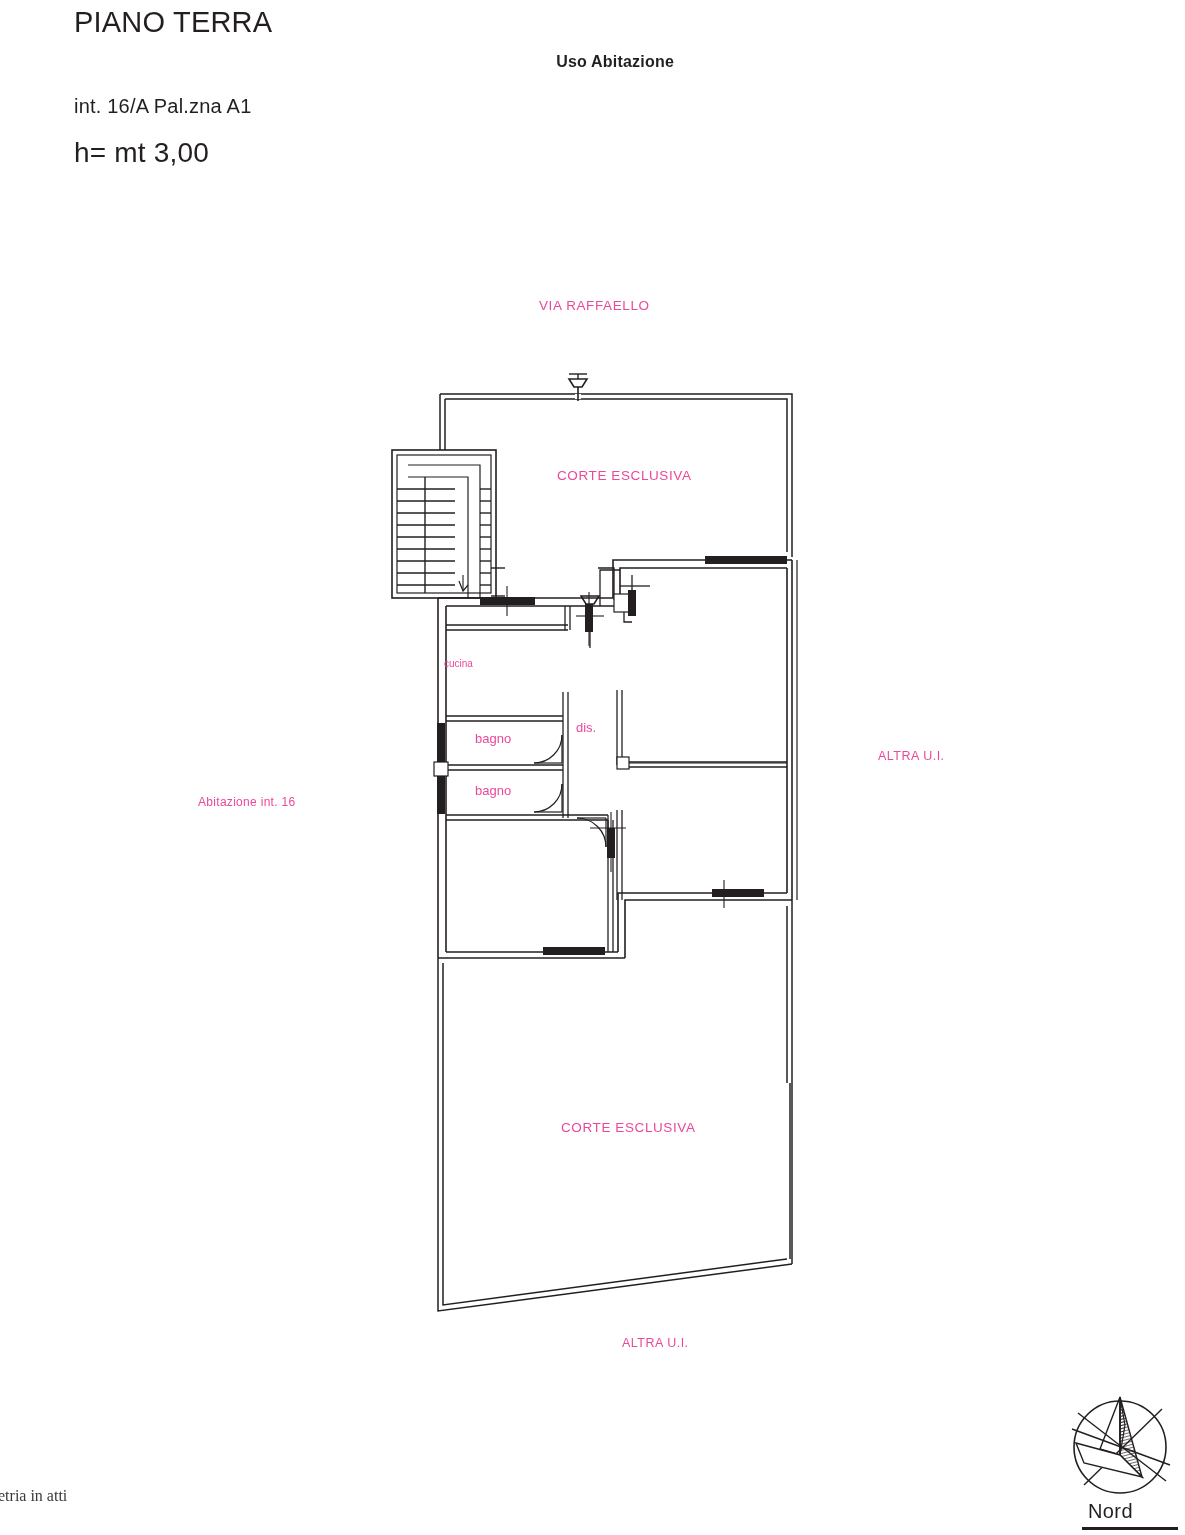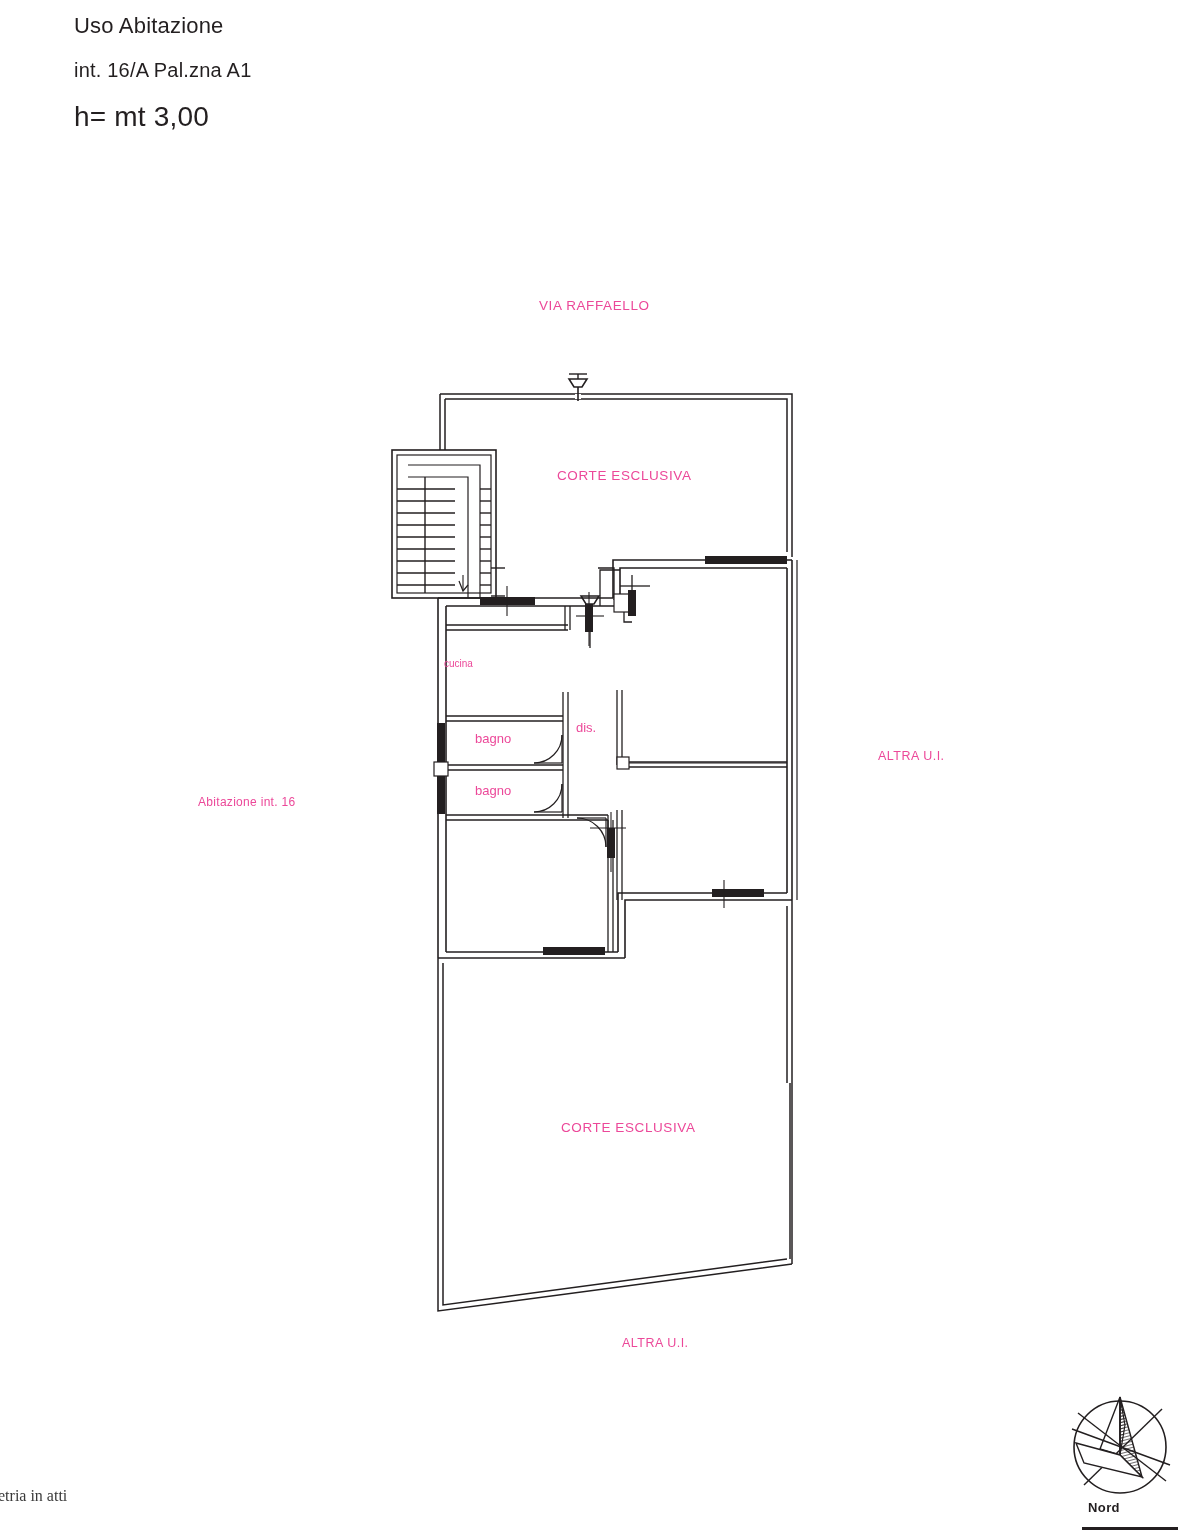--- a/index.html
+++ b/index.html
@@ -34,23 +34,24 @@
     color: #231f20;
     letter-spacing: 0.2px;
     white-space: nowrap;
   }
   .header .l1 {
     font-size: 29px;
     line-height: 36px;
     font-weight: 400;
   }
   .header .l2 {
-    font-size: 22px;
+    font-size: 16px;
     line-height: 43px;
-    font-weight: 400;
+    font-weight: 700;
+    text-align: right;
   }
   .header .l3 {
     font-size: 20px;
     line-height: 46px;
     font-weight: 400;
   }
   .header .l4 {
     font-size: 28px;
     line-height: 48px;
     font-weight: 400;
@@ -147,40 +148,40 @@
     left: 1062px;
     top: 1385px;
     width: 120px;
     height: 150px;
   }
   .compass svg { display: block; }
   .compass-label {
     position: absolute;
     left: 1088px;
     top: 1500px;
-    font-size: 13px;
+    font-size: 20px;
     color: #231f20;
     letter-spacing: 0.4px;
-    font-weight: bold;
   }
   .compass-underline {
     position: absolute;
     left: 1082px;
     top: 1527px;
     width: 96px;
     height: 3px;
     background: #231f20;
   }
 </style>
 </head>
 <body>
 
 <div id="page">
 
   <div class="header">
+    <span class="line l1">PIANO TERRA</span>
     <span class="line l2">Uso Abitazione</span>
     <span class="line l3">int. 16/A Pal.zna A1</span>
     <span class="line l4">h= mt 3,00</span>
   </div>
 
   <svg id="plan-svg" viewBox="0 0 1185 1535">
     <g fill="none" stroke="#231f20" stroke-linecap="butt" stroke-linejoin="miter">
 
       <g stroke-width="1.5">
         <path d="M440,394 L792,394 L792,557"></path>

